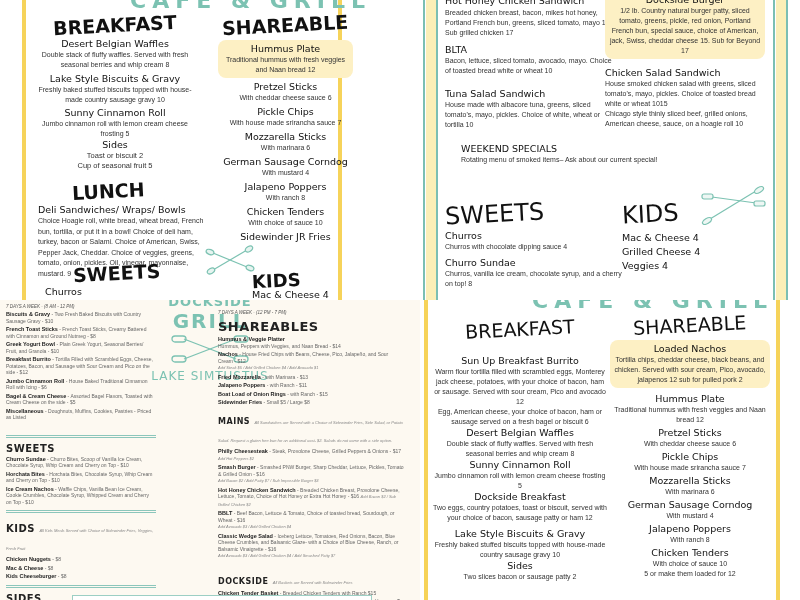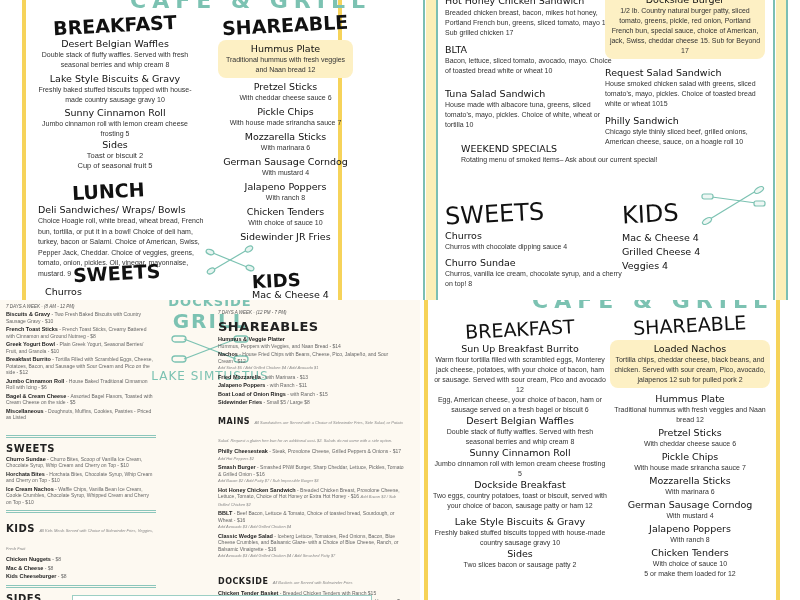--- a/index.html
+++ b/index.html
@@ -126,23 +126,22 @@
     <div class="desc">Bacon, lettuce, sliced tomato, avocado, mayo. Choice of toasted bread white or wheat  10</div>
     <div class="name" style="margin-top:12px;">Tuna Salad Sandwich</div>
     <div class="desc">House made with albacore tuna,  greens, sliced tomato's, mayo, pickles. Choice of white, wheat or tortilla 10</div>
   </div>
 
   <div class="abs" style="left:190px; top:-9px; width:160px;">
     <div class="box c" style="border-radius:0 0 8px 8px;">
       <div class="name">Dockside Burger</div>
       <div class="desc">1/2 lb. Country natural burger patty, sliced tomato, greens, pickle, red onion, Portland French bun, special sauce, choice of American, jack, Swiss, cheddar cheese 15. Sub for Beyond 17</div>
     </div>
-    <div class="name" style="margin-top:8px;">Request Salad Sandwich</div>
+    <div class="name" style="margin-top:8px;">Chicken Salad Sandwich</div>
     <div class="desc">House smoked chicken salad with greens, sliced tomato's, mayo, pickles. Choice of toasted bread white or wheat 1015</div>
-    <div class="name" style="margin-top:6px;">Philly Sandwich</div>
     <div class="desc">Chicago style thinly sliced beef, grilled onions, American cheese, sauce, on a hoagie roll 10</div>
   </div>
 
   <div class="abs" style="left:30px; top:143px; width:320px;margin-left:16px;">
     <div class="name">WEEKEND SPECIALS</div>
     <div class="desc">Rotating menu of smoked items– Ask about our current special!</div>
   </div>
 
   <div class="abs" style="left:30px; top:200px; width:180px;">
     <div class="hdr thin" style="font-size:24px;">SWEETS</div>
@@ -243,21 +242,21 @@
   <div class="abs" style="left:72px; top:295px; width:300px; height:10px; border:1px solid #9ccfc4; background:#fff;"></div>
 </div>
 
 <div class="panel p-br">
   <div class="yline" style="left:4px;"></div>
   <div class="yline" style="left:356px;"></div>
   <div class="cafe-title" style="left:112px; top:-12px;">CAFE &amp; GRILL</div>
 
   <div class="abs c" style="left:12px; top:18px; width:176px;">
     <div class="hdr thin" style="font-size:19px;">BREAKFAST</div>
-    <div class="name" style="margin-top:3px;">Sun Up Breakfast Burrito</div>
+    <div class="name" style="margin-top:15px;">Sun Up Breakfast Burrito</div>
     <div class="desc">Warm flour tortilla filled with scrambled eggs, Monterey jack cheese, potatoes, with your choice of bacon, ham or sausage. Served with sour cream, Pico and avocado 12</div>
     <div class="desc">Egg, American cheese, your choice of bacon, ham or sausage served on a fresh bagel or biscuit 6</div>
     <div class="name">Desert Belgian Waffles</div>
     <div class="desc">Double stack of fluffy waffles. Served with fresh seasonal berries and whip cream 8</div>
     <div class="name">Sunny Cinnamon Roll</div>
     <div class="desc">Jumbo cinnamon roll with lemon cream cheese frosting 5</div>
     <div class="name">Dockside Breakfast</div>
     <div class="desc">Two eggs, country potatoes, toast or biscuit, served with your choice of bacon, sausage patty or ham 12</div>
     <div class="name" style="margin-top:5px;">Lake Style Biscuits &amp; Gravy</div>
     <div class="desc">Freshly baked stuffed biscuits topped with house-made country sausage gravy  10</div>

